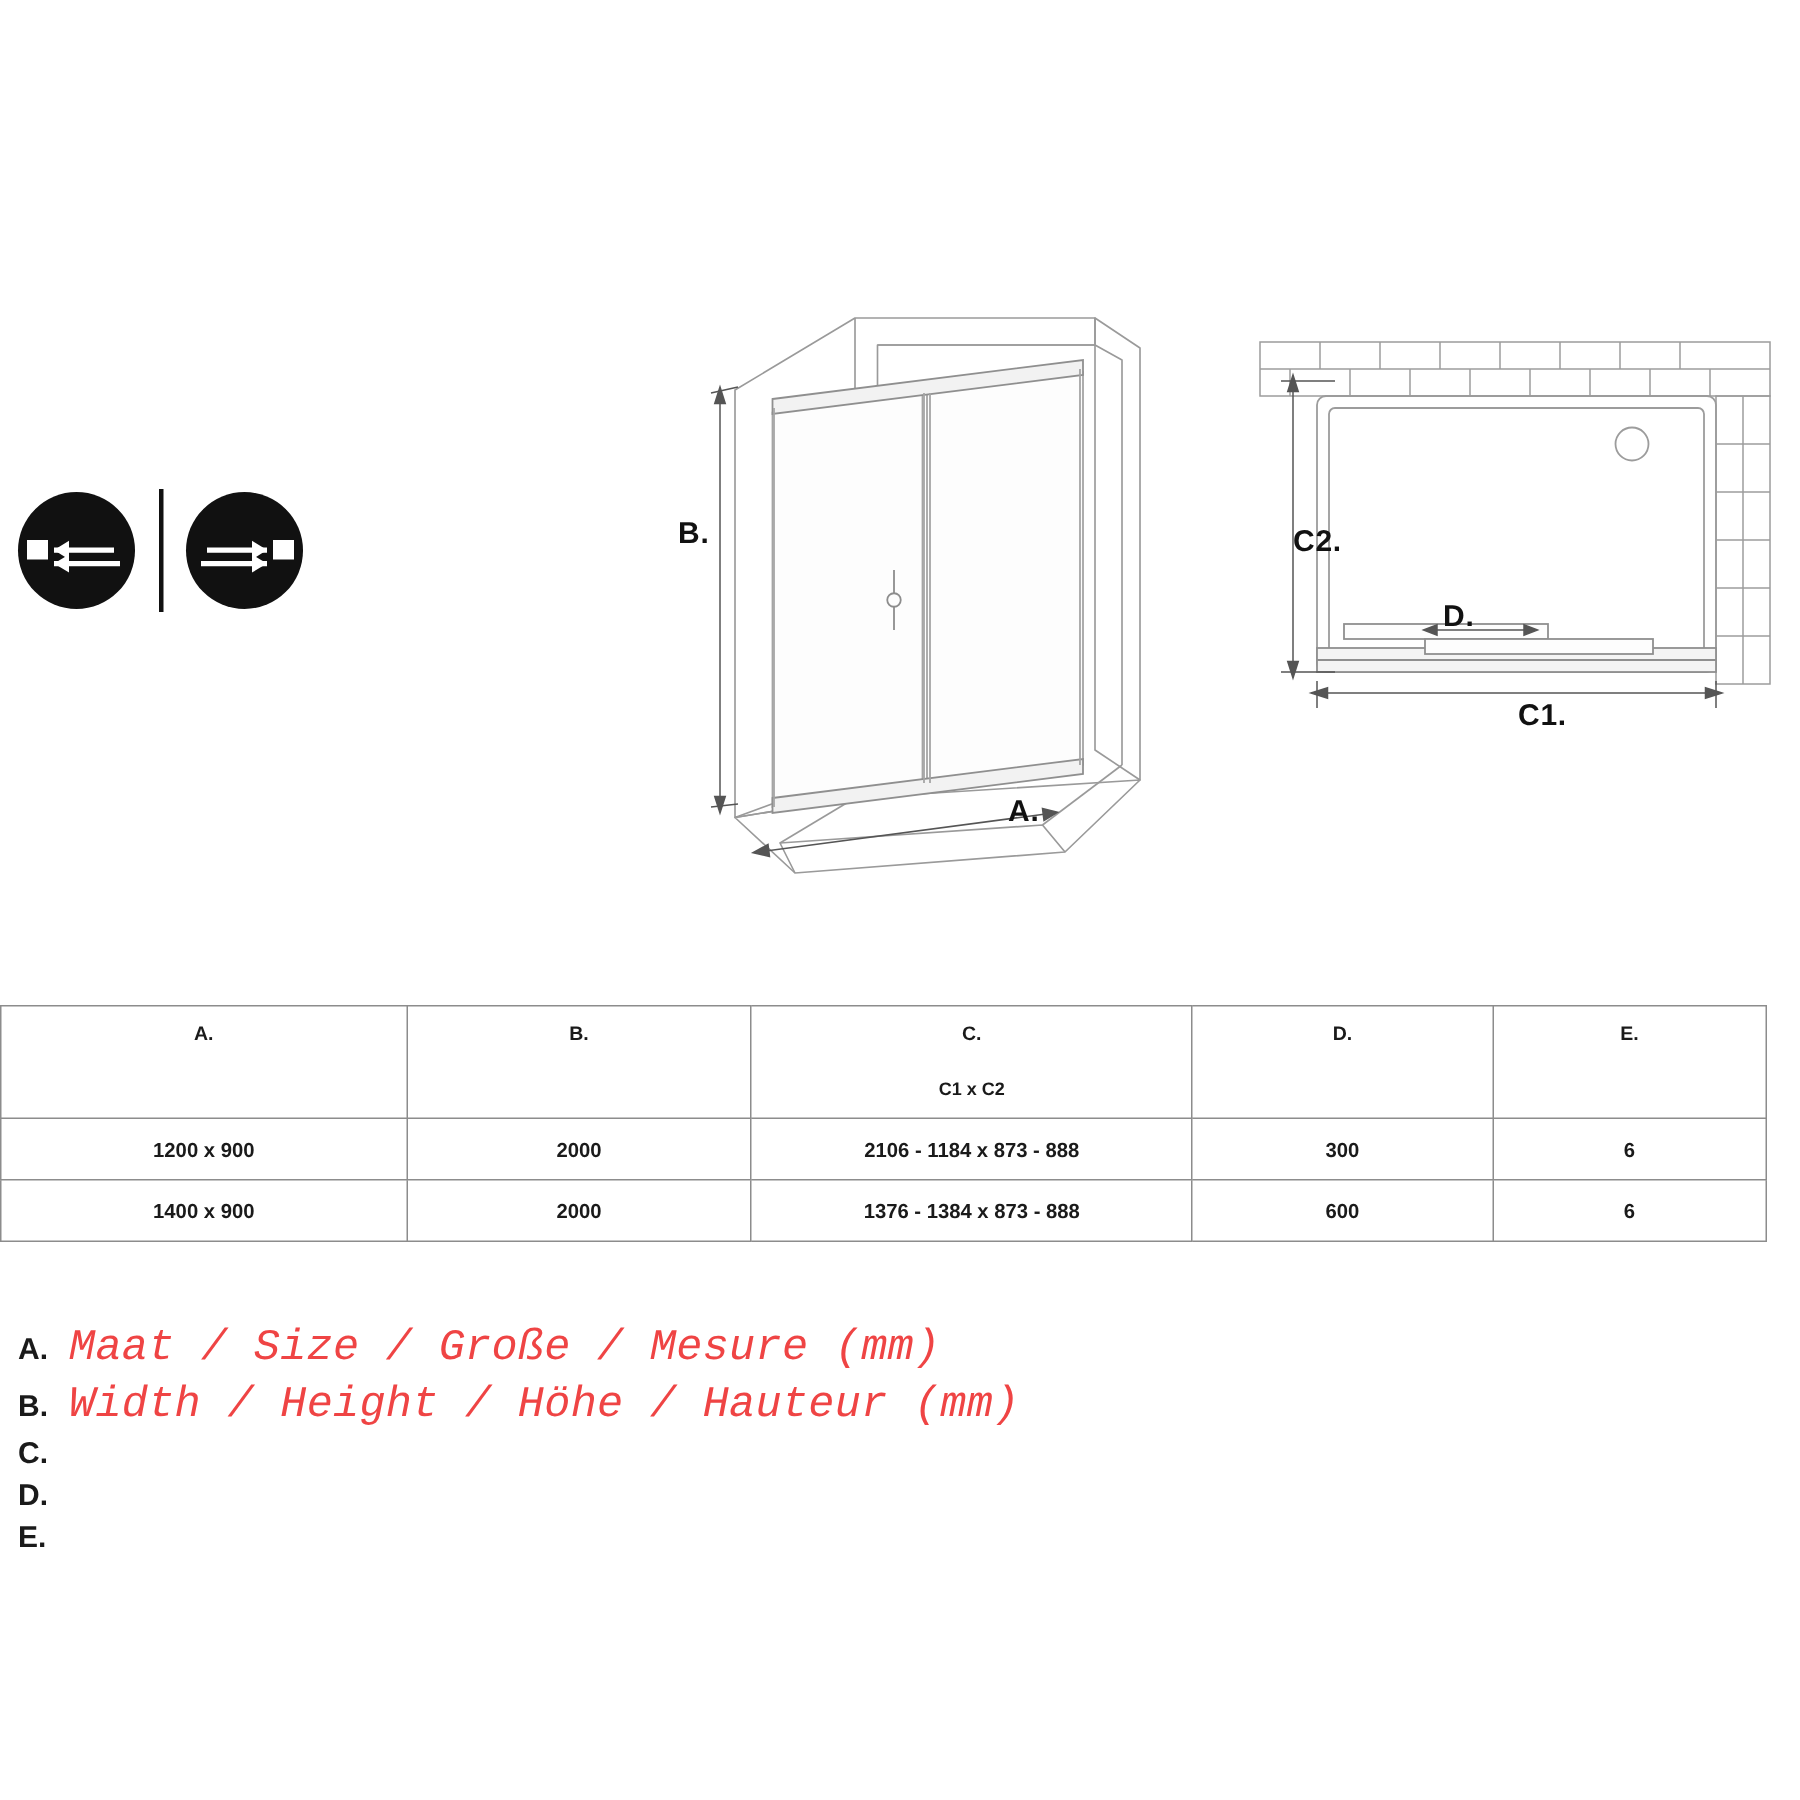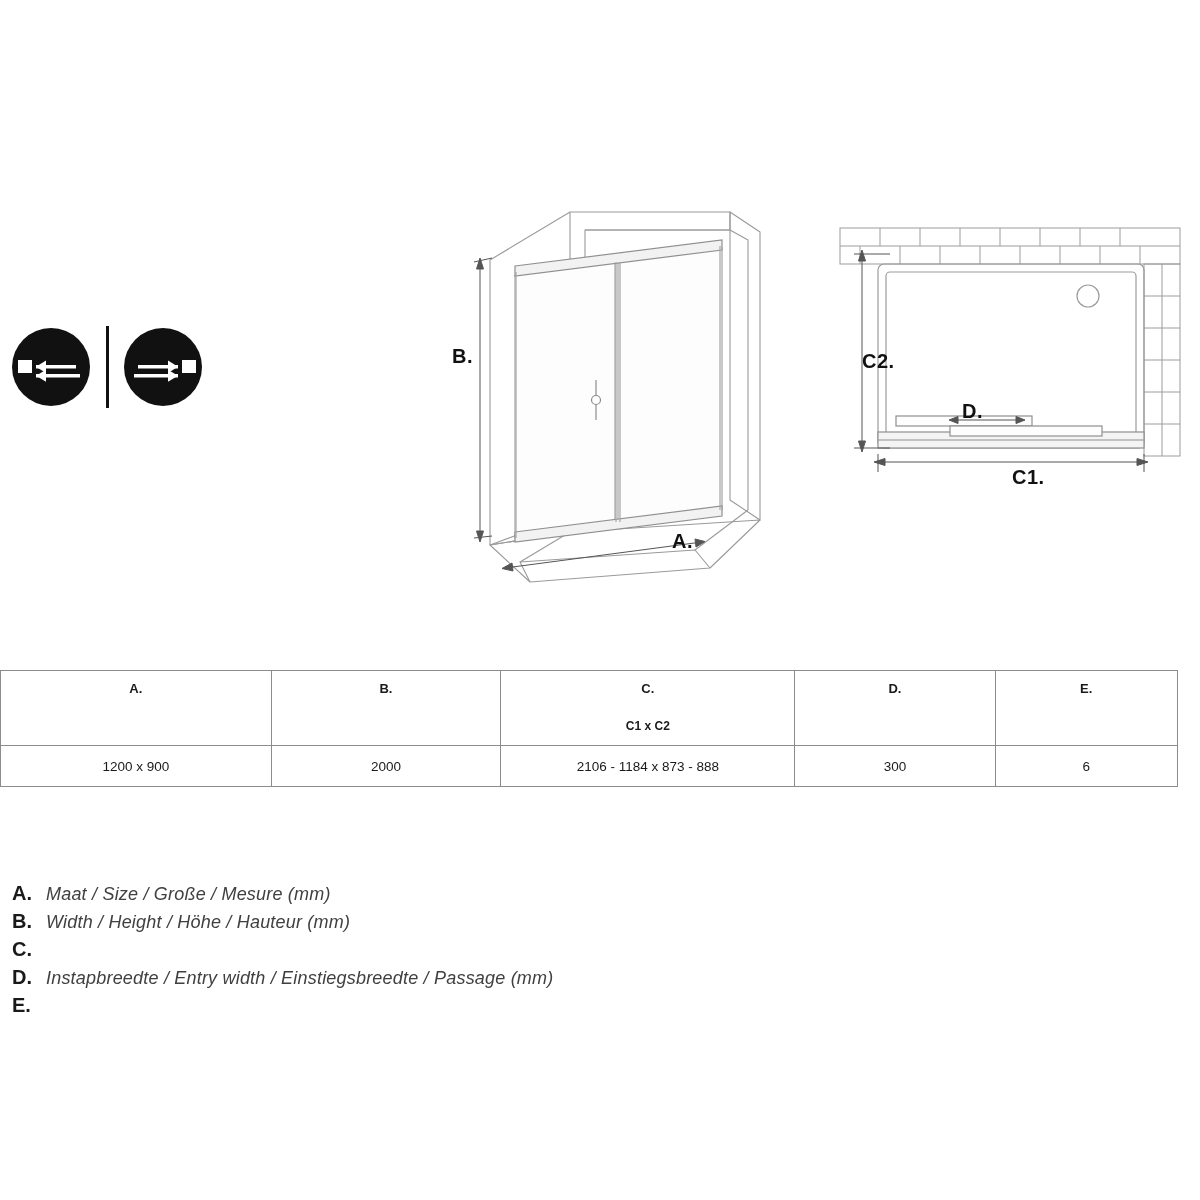--- a/index.html
+++ b/index.html
@@ -101,21 +101,21 @@
   }
   table.spec th .sub {
     display: block;
     font-size: 12px;
     font-weight: bold;
     margin-top: 23px;
   }
   table.spec td {
     font-size: 13.5px;
     padding: 9px 20px;
-    font-weight: normal;
+    font-weight: bold;
   }
   table.spec tr.row td { height: 22px; }
   .col-a { width: 23%; }
   .col-b { width: 19.5%; }
   .col-c { width: 25%; }
   .col-d { width: 17%; }
   .col-e { width: 15.5%; }
 
   
   .legend {
@@ -130,24 +130,24 @@
     margin-bottom: 5px;
   }
   .legend-key {
     font-weight: bold;
     font-size: 20px;
     width: 34px;
     flex: 0 0 34px;
     font-family: "Liberation Sans", sans-serif;
   }
   .legend-text {
-    font-size: 18px;
+    font-size: 29px;
     font-style: italic;
-    font-family: Liberation Sans, sans-serif;
-    color: #404040;
+    font-family: Liberation Mono, monospace;
+    color: #ef4444;
     letter-spacing: .2px;
   }
 </style>
 </head>
 <body>
 
 <div class="page">
 
   <div class="slide-icons">
     <div class="circ left">
@@ -316,37 +316,43 @@
       </tr>
     </thead>
     <tbody>
       <tr class="row">
         <td>1200 x 900</td>
         <td>2000</td>
         <td>2106 - 1184 x 873 - 888</td>
         <td>300</td>
         <td>6</td>
       </tr>
+      <tr class="row">
+        <td>1400 x 900</td>
+        <td>2000</td>
+        <td>1376 - 1384 x 873 - 888</td>
+        <td>600</td>
+        <td>6</td>
+      </tr>
     </tbody>
   </table>
 
   <div class="legend">
     <div class="legend-row">
       <span class="legend-key">A.</span>
       <span class="legend-text">Maat / Size / Große / Mesure (mm)</span>
     </div>
     <div class="legend-row">
       <span class="legend-key">B.</span>
       <span class="legend-text">Width / Height / Höhe / Hauteur (mm)</span>
     </div>
     <div class="legend-row">
       <span class="legend-key">C.</span>
     </div>
     <div class="legend-row">
       <span class="legend-key">D.</span>
-      <span class="legend-text">Instapbreedte / Entry width / Einstiegsbreedte / Passage (mm)</span>
     </div>
     <div class="legend-row">
       <span class="legend-key">E.</span>
     </div>
   </div>
 
 </div>
 
 </body></html>

